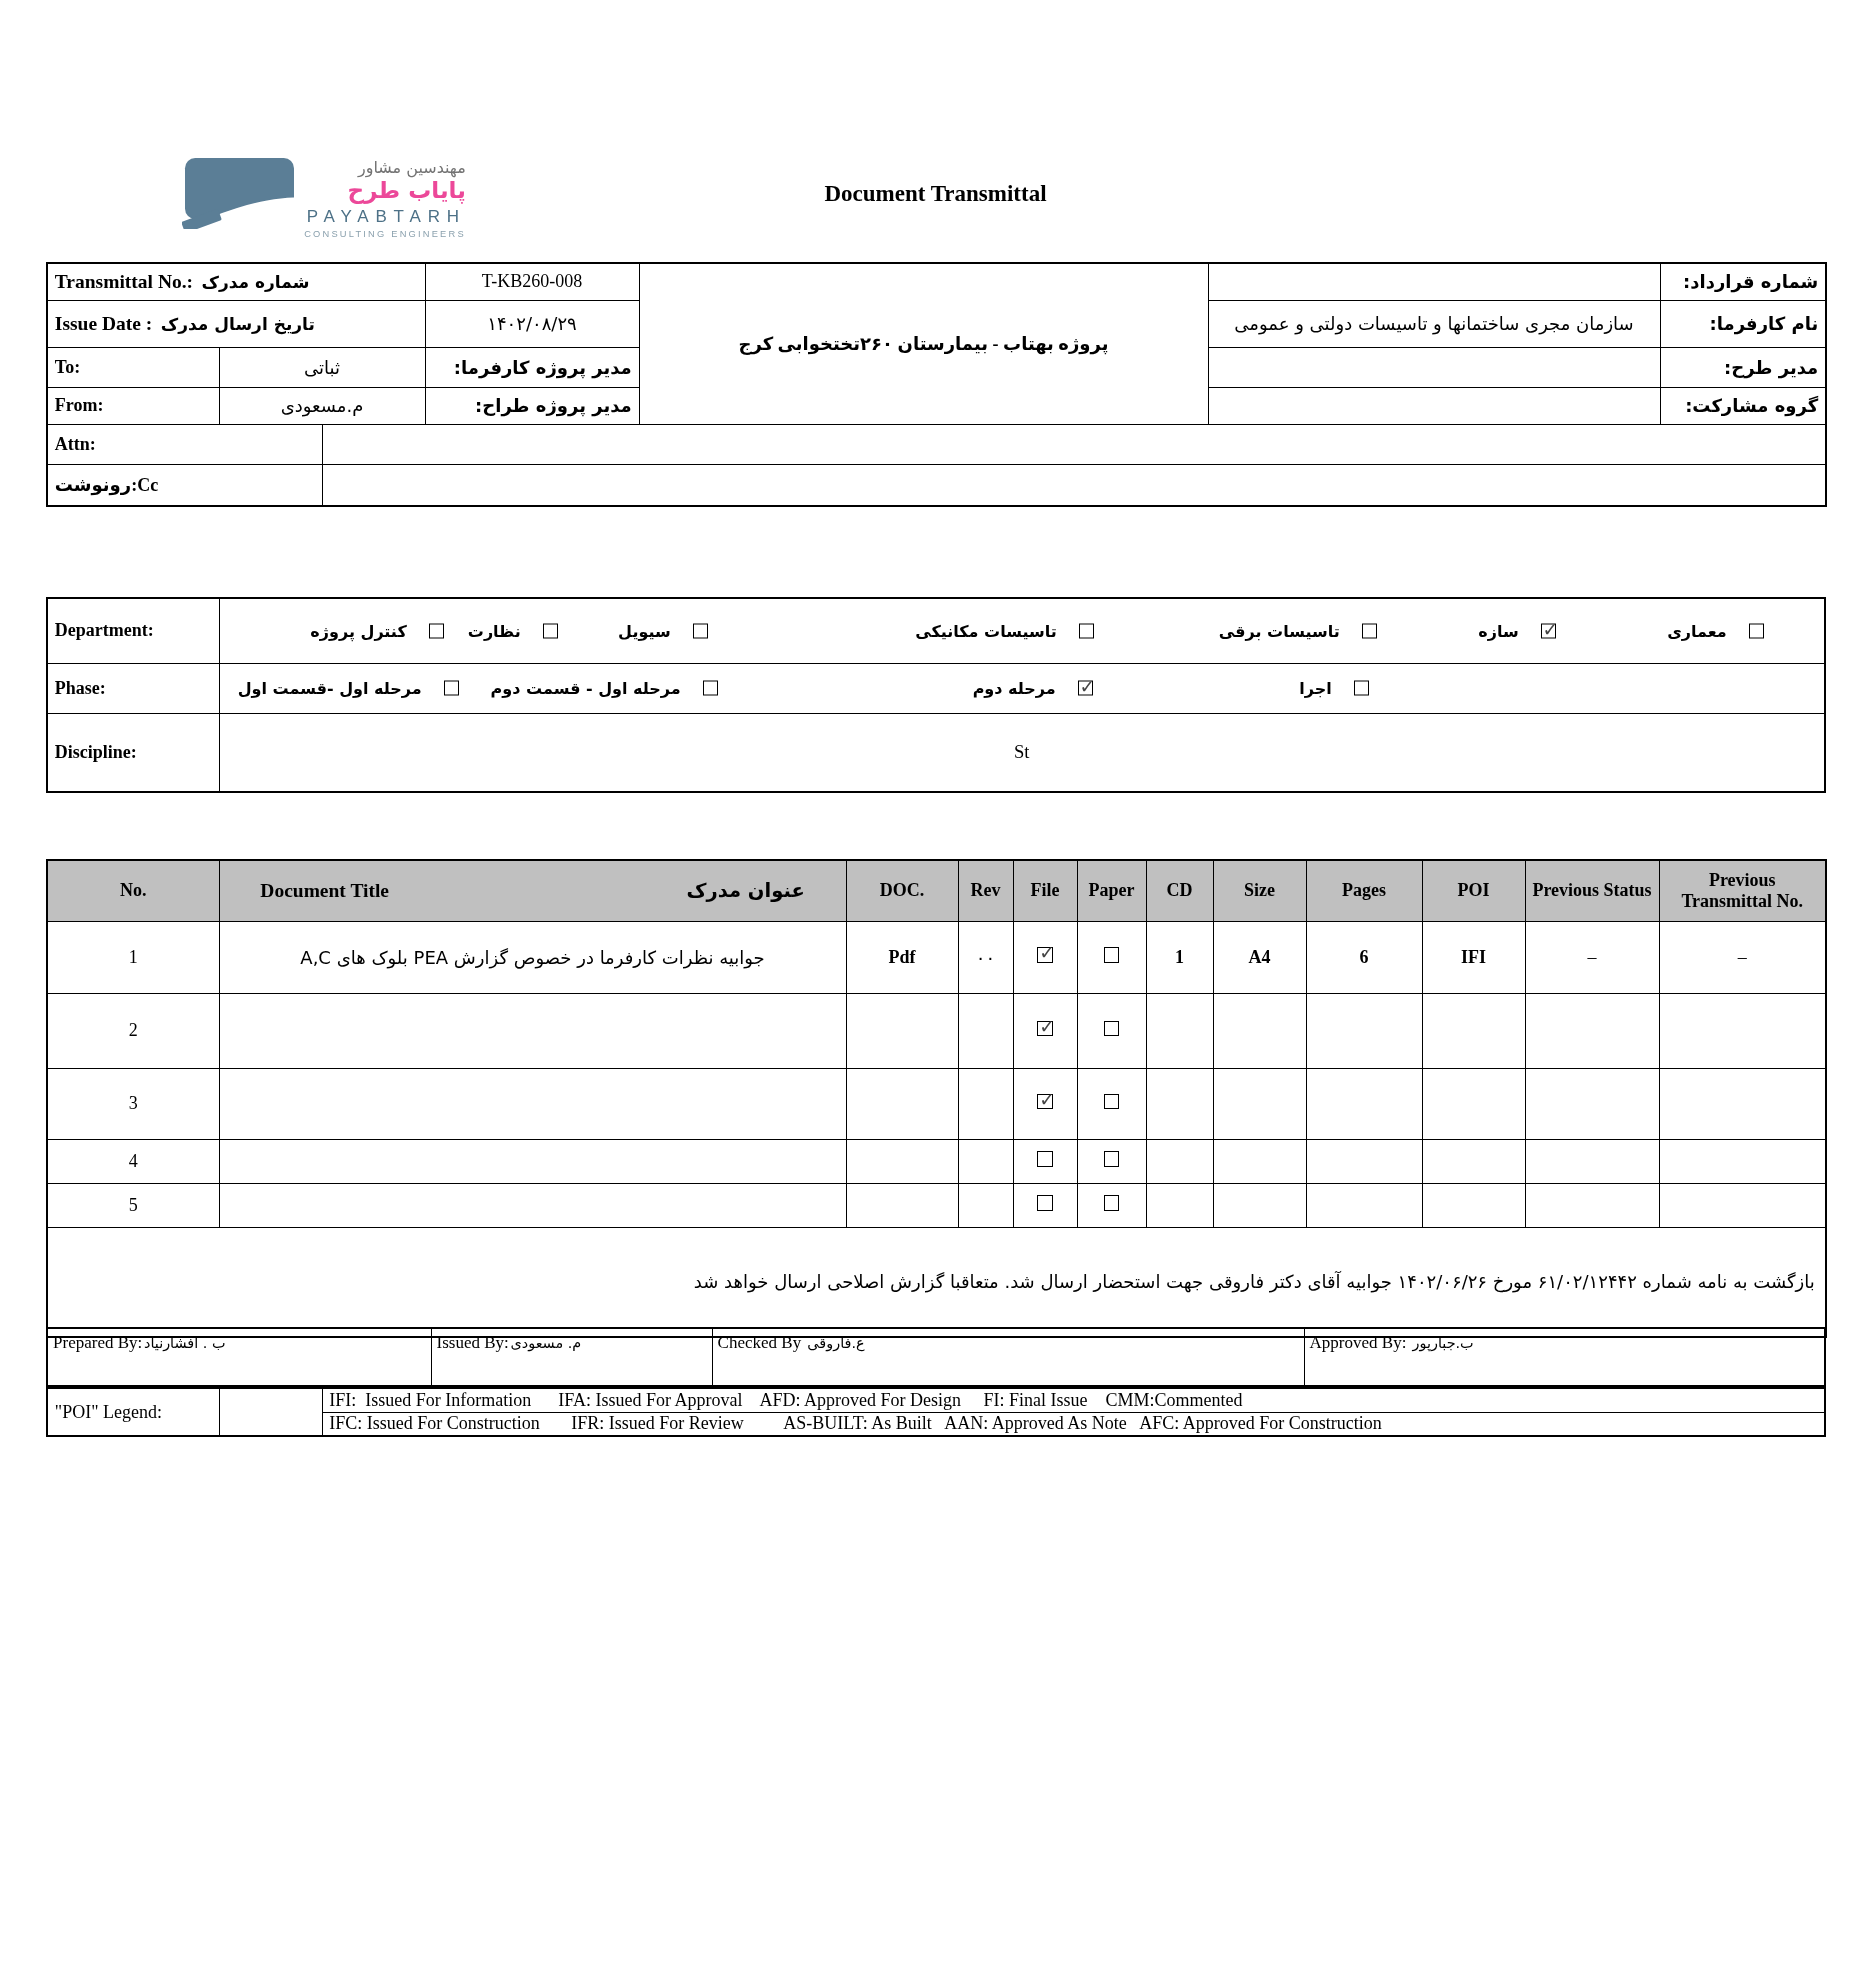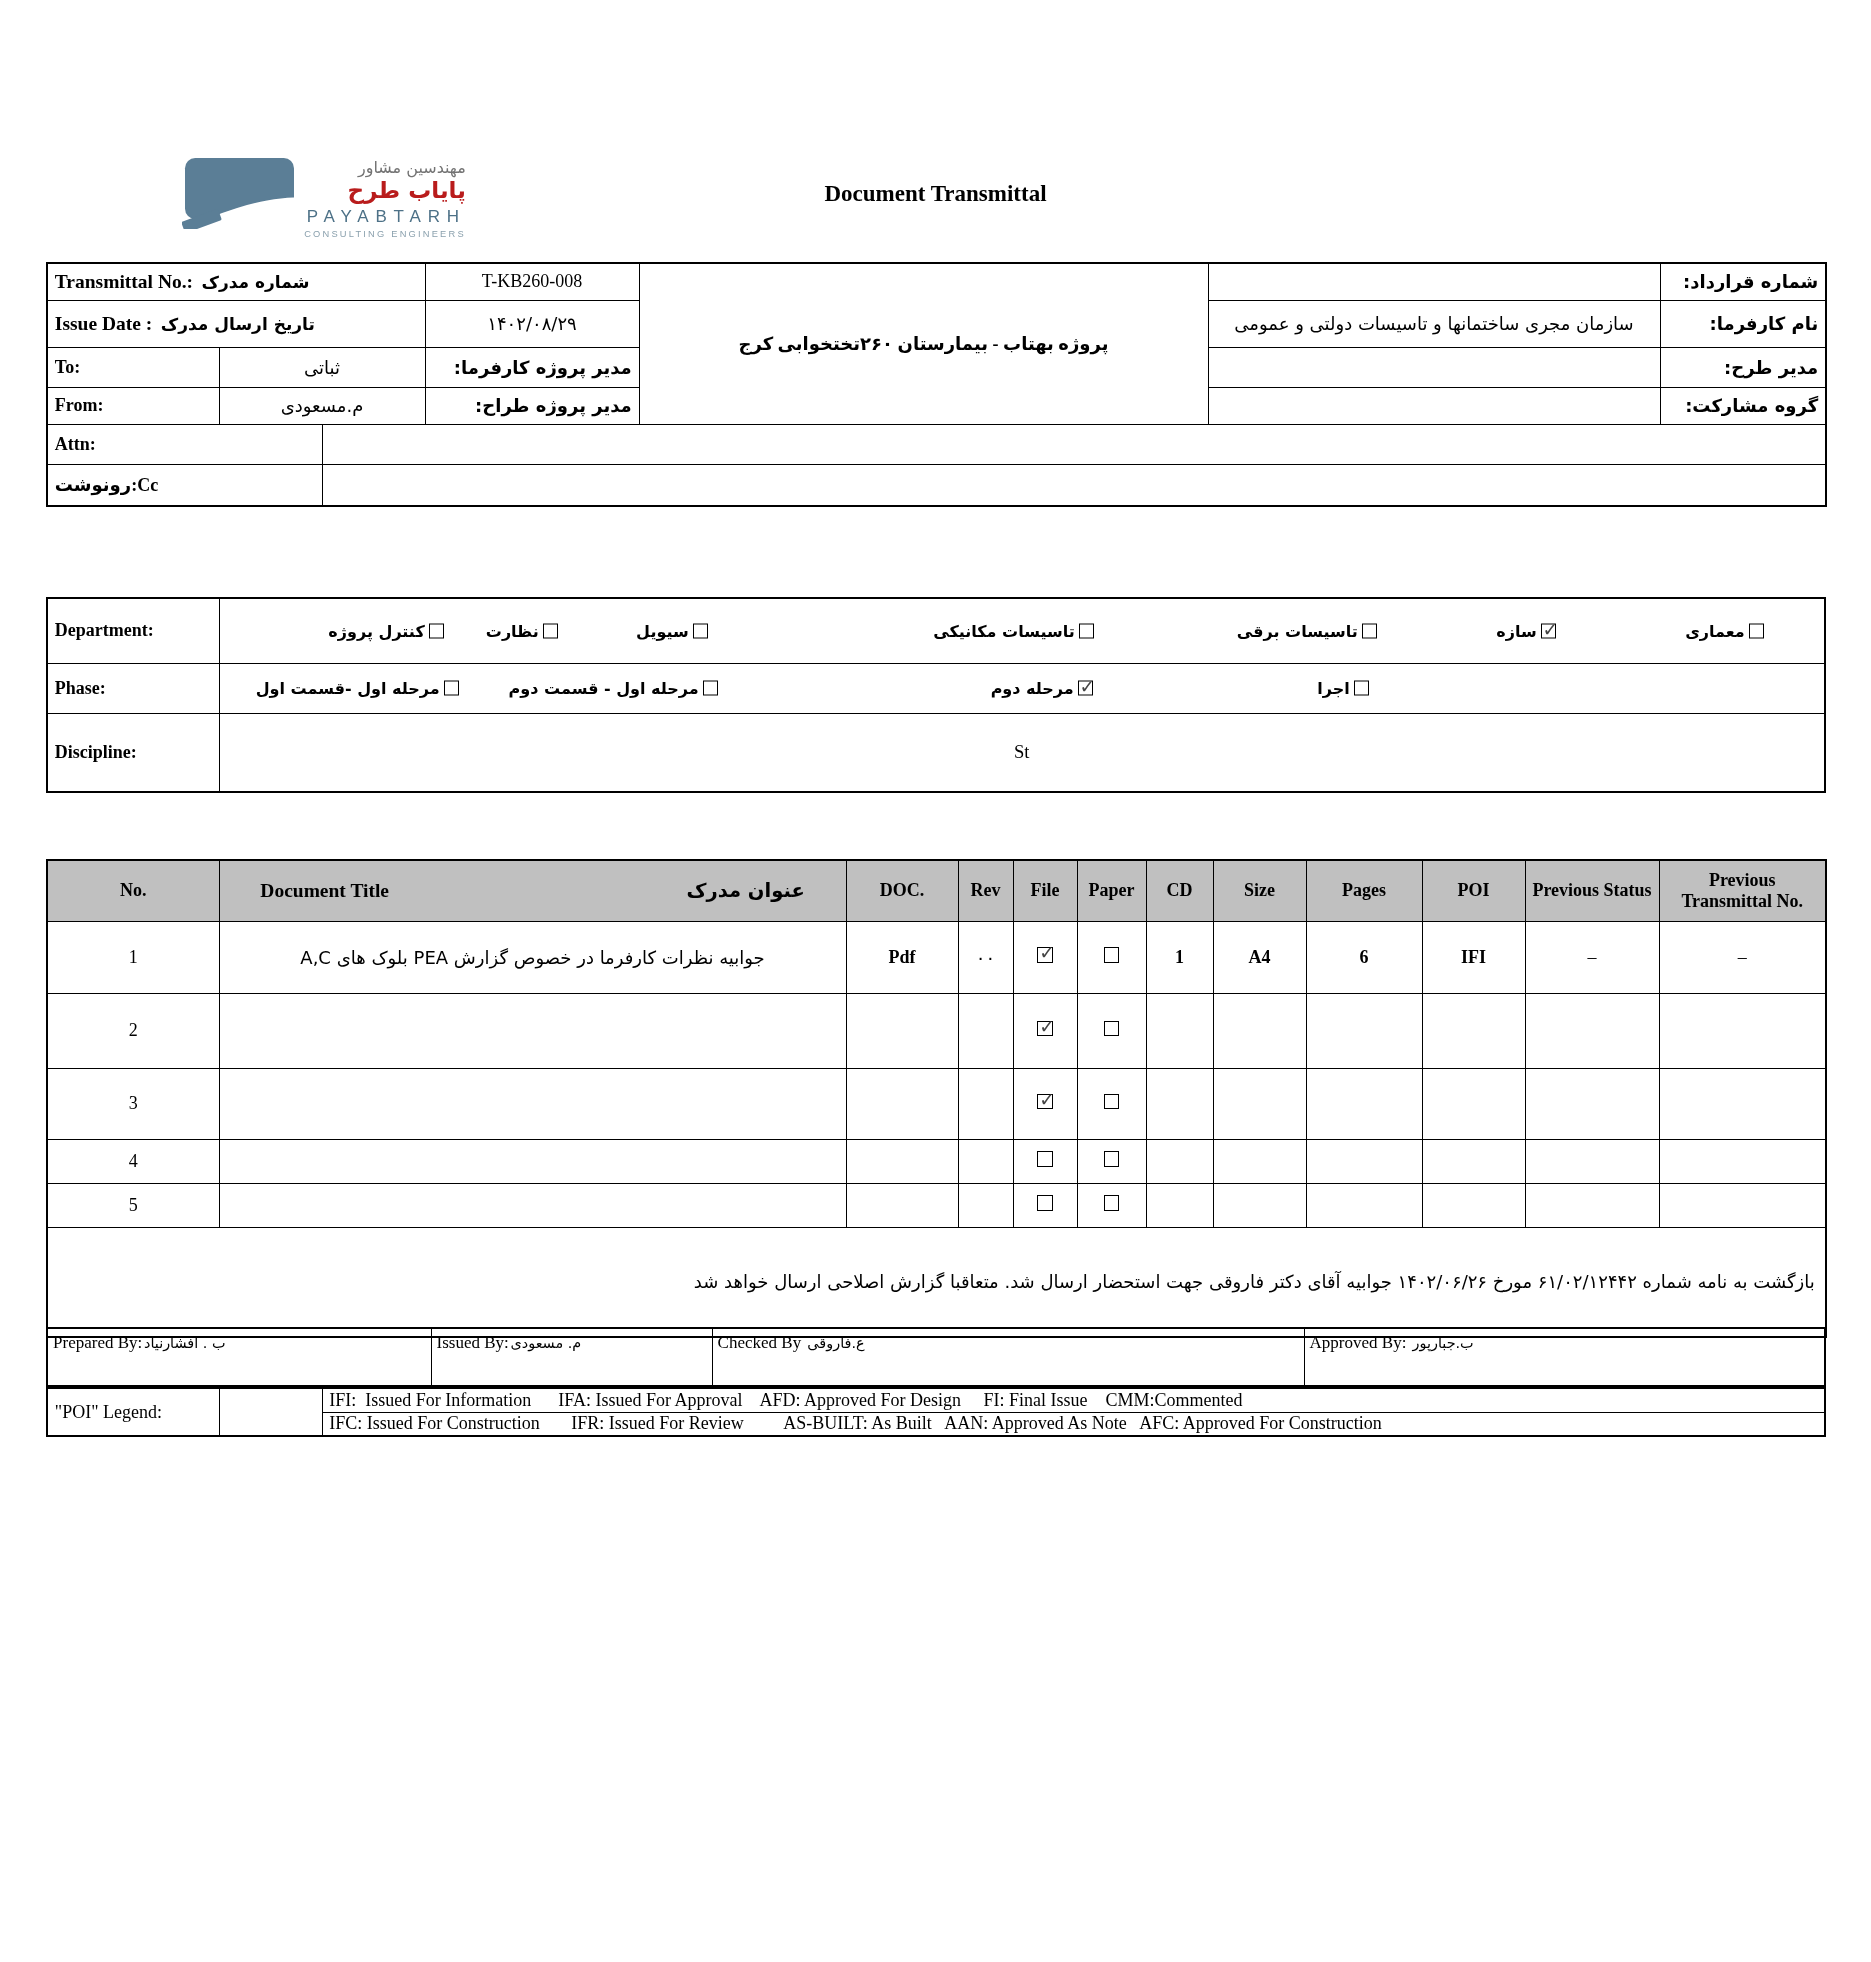--- a/index.html
+++ b/index.html
@@ -7,21 +7,21 @@
   body { position:relative; font-family:"Liberation Serif","DejaVu Sans",serif; color:#000; }
 
   
   .logo { position:absolute; left:182px; top:158px; display:flex; gap:10.2px; align-items:flex-start; }
   .logo-mark { position:relative; width:112px; height:71px; overflow:hidden; }
   .lm-bg { position:absolute; left:3.4px; top:0; right:0; bottom:10.2px; background:#5b7e96; border-radius:10.2px; }
   .lm-swoosh { position:absolute; left:-18.6px; bottom:-22px; width:161px; height:44px; background:#ffffff; transform:rotate(-17deg); border-radius:50%; }
   .lm-tail { position:absolute; left:0; bottom:1.7px; width:39px; height:12px; background:#5b7e96; transform:rotate(-20deg); border-radius:1.7px; }
   .logo-txt { display:flex; flex-direction:column; align-items:flex-end; }
   .lt-fa-sm { font-size:16px; color:#737373; font-family:"DejaVu Sans",sans-serif; }
-  .lt-fa { font-size:23px; font-weight:bold; color:#b91c1c; font-family:"DejaVu Sans",sans-serif; line-height:1.15; }
+  .lt-fa { font-size:23px; font-weight:bold; color:#ec4899; font-family:"DejaVu Sans",sans-serif; line-height:1.15; }
   .lt-en { font-size:17px; letter-spacing:6.8px; color:#4d7187; font-family:"Liberation Sans",sans-serif; margin-top:4px; white-space:nowrap; }
   .lt-tag { font-size:9.3px; letter-spacing:2.2px; color:#8aa0ad; font-family:"Liberation Sans",sans-serif; margin-top:1.7px; }
 
   .doc-title { position:absolute; left:0; right:0; top:181px; text-align:center; font-weight:bold; font-size:23px; }
 
   
   .t { position:absolute; left:46px; width:1780px; border-collapse:collapse; table-layout:fixed; }
   .t, .t td { border:1.7px solid #000; }
   .t { border-width:2.5px; }
   .t td { padding:1.7px 6.8px; vertical-align:middle; overflow:hidden; font-size:18px; }
@@ -36,21 +36,21 @@
   .fa-lbl { font-size:17px; font-weight:bold; font-family:"DejaVu Sans",sans-serif; }
   .fa-txt { font-family:"DejaVu Sans",sans-serif; }
   .lblpair { display:flex; align-items:center; gap:8.5px; }
   .org { font-size:14.4px; text-align:center; }
   .project-cell { font-size:18px; font-weight:bold; text-align:center; }
 
   .t2 { top:597px; }
   .big-lbl { font-size:21px; font-weight:bold; }
   .ckcell { padding:0 !important; }
   .ckwrap { position:relative; height:100%; min-height:46px; }
-  .ck-item { position:absolute; top:50%; transform:translateY(-50%); display:flex; align-items:center; gap:4px; white-space:nowrap; }
+  .ck-item { position:absolute; top:50%; transform:translateY(-50%); display:flex; align-items:center; gap:22px; white-space:nowrap; }
   .ck-label { font-size:16px; font-weight:bold; font-family:"DejaVu Sans",sans-serif; }
   .checkbox { display:inline-block; width:15.3px; height:15.3px; border:1.7px solid #000; background:#fff; position:relative; flex:0 0 auto; }
   .checkbox.checked::after { content:"✓"; position:absolute; left:0.8px; top:-6px; font-size:18.6px; color:#444; font-family:"DejaVu Sans",sans-serif; }
 
   .t3 { top:859px; }
   .t3 .hdr td { background:#c0c0c0; text-align:center; font-weight:bold; }
   .h-main { font-size:19.5px; }
   .h-sm { font-size:15.3px; }
   .h-tiny { font-size:12.7px; line-height:1.15; }
   .title-hdr { display:flex; justify-content:space-between; align-items:center; padding:0 34px; }

